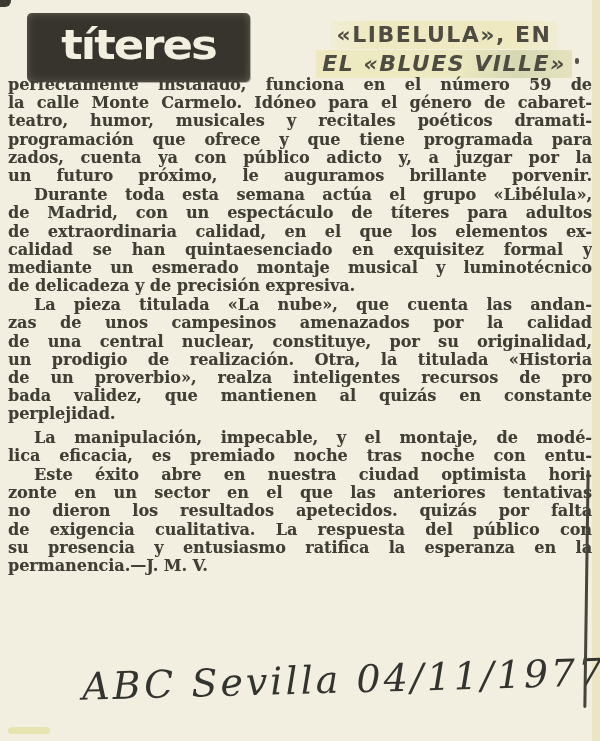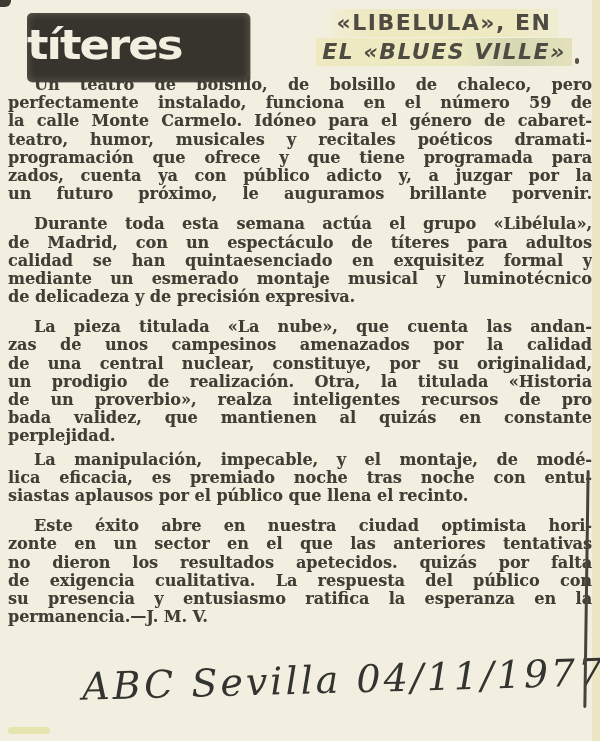--- a/index.html
+++ b/index.html
@@ -7,32 +7,32 @@
   .page{
     position:relative;width:600px;height:741px;
     background:var(--c-paper,#f2efe1);
     font-family:"DejaVu Serif", serif;
   }
   
   .logo{
     position:absolute;left:27px;top:13px;width:223px;height:69px;
     background:var(--c-logo_bg,#36342c);
     border-radius:5px;
-    display:flex;align-items:center;
+    display:flex;align-items:center;justify-content:center;
     box-shadow:inset 0 0 8px rgba(240,238,225,.25), 1px 1px 0 rgba(50,48,40,.35);
   }
   .logo span{
     color:var(--c-logo_text,#f2efe1);
     font-family:"DejaVu Sans", sans-serif;
     font-weight:800;font-size:45px;letter-spacing:-2px;
     transform:scaleY(.92);line-height:1;padding-bottom:6px;
   }
   
   .headline{
-    position:absolute;left:295px;top:8px;width:298px;
+    position:absolute;left:295px;top:20px;width:298px;
     text-align:center;
     font-family:"DejaVu Sans", sans-serif;font-weight:bold;
     font-size:22px;color:var(--c-ink_dark,#4e4c42);
     letter-spacing:1.5px;line-height:29px;white-space:nowrap;
   }
   .headline .hl{
     padding:1px 6px 2px 6px;
     background:linear-gradient(90deg, rgba(238,233,185,.25) 0%, var(--c-highlight,#eee9c0) 18%, var(--c-highlight,#eee9c0) 80%, rgba(238,233,185,.35) 100%);
     box-decoration-break:clone;
   }
@@ -41,21 +41,21 @@
     font-style:italic;
   }
   
   .article{
     position:absolute;left:8px;top:76px;width:584px;
     font-weight:700;font-size:16px;line-height:18.2px;
     color:var(--c-ink,#403e35);
     text-shadow:.3px .3px 0 rgba(64,62,53,.35);
   }
   .article p{margin:0;}
-  .article p + p{margin-top:12px;}
+  .article p + p{margin-top:1px;}
   .article p.gap{margin-top:5px;}
   .line{
     text-align:justify;text-align-last:justify;
     white-space:normal;height:18.2px;overflow:hidden;
   }
   .line.last{text-align-last:left;}
   .line.indent{text-indent:26px;}
   
   .handwriting{
     position:absolute;left:82px;top:658px;width:490px;
@@ -83,48 +83,47 @@
     <span>títeres</span>
   </div>
 
   <div class="headline">
     <div><span class="hl">«LIBELULA», EN</span></div>
     <div><span class="hl green">EL «BLUES VILLE»</span></div>
   </div>
 
   <div class="article">
     <p>
-      <span class="line indent" style="display:block">Un teatro de bolsillo, de bolsillo de chaleco, pero</span>
       <span class="line" style="display:block">perfectamente instalado, funciona en el número 59 de</span>
       <span class="line" style="display:block">la calle Monte Carmelo. Idóneo para el género de cabaret-</span>
       <span class="line" style="display:block">teatro, humor, musicales y recitales poéticos dramati-</span>
       <span class="line" style="display:block">programación que ofrece y que tiene programada para</span>
       <span class="line" style="display:block">zados, cuenta ya con público adicto y, a juzgar por la</span>
       <span class="line" style="display:block">un futuro próximo, le auguramos brillante porvenir.</span>
     </p>
     <p>
       <span class="line indent" style="display:block">Durante toda esta semana actúa el grupo «Libélula»,</span>
       <span class="line" style="display:block">de Madrid, con un espectáculo de títeres para adultos</span>
+      <span class="line" style="display:block">de extraordinaria calidad, en el que los elementos ex-</span>
       <span class="line" style="display:block">calidad se han quintaesenciado en exquisitez formal y</span>
       <span class="line" style="display:block">mediante un esmerado montaje musical y luminotécnico</span>
       <span class="line last" style="display:block">de delicadeza y de precisión expresiva.</span>
     </p>
     <p>
       <span class="line indent" style="display:block">La pieza titulada «La nube», que cuenta las andan-</span>
       <span class="line" style="display:block">zas de unos campesinos amenazados por la calidad</span>
       <span class="line" style="display:block">de una central nuclear, constituye, por su originalidad,</span>
       <span class="line" style="display:block">un prodigio de realización. Otra, la titulada «Historia</span>
       <span class="line" style="display:block">de un proverbio», realza inteligentes recursos de pro</span>
       <span class="line" style="display:block">bada validez, que mantienen al quizás en constante</span>
       <span class="line last" style="display:block">perplejidad.</span>
     </p>
     <p class="gap">
       <span class="line indent" style="display:block">La manipulación, impecable, y el montaje, de modé-</span>
       <span class="line" style="display:block">lica eficacia, es premiado noche tras noche con entu-</span>
-      <span class="line last" style="display:block">siastas aplausos por el público que llena el recinto.</span>
     </p>
     <p>
       <span class="line indent" style="display:block">Este éxito abre en nuestra ciudad optimista hori-</span>
       <span class="line" style="display:block">zonte en un sector en el que las anteriores tentativas</span>
       <span class="line" style="display:block">no dieron los resultados apetecidos. quizás por falta</span>
       <span class="line" style="display:block">de exigencia cualitativa. La respuesta del público con</span>
       <span class="line" style="display:block">su presencia y entusiasmo ratifica la esperanza en la</span>
       <span class="line last" style="display:block">permanencia.—J. M. V.</span>
     </p>
   </div>

